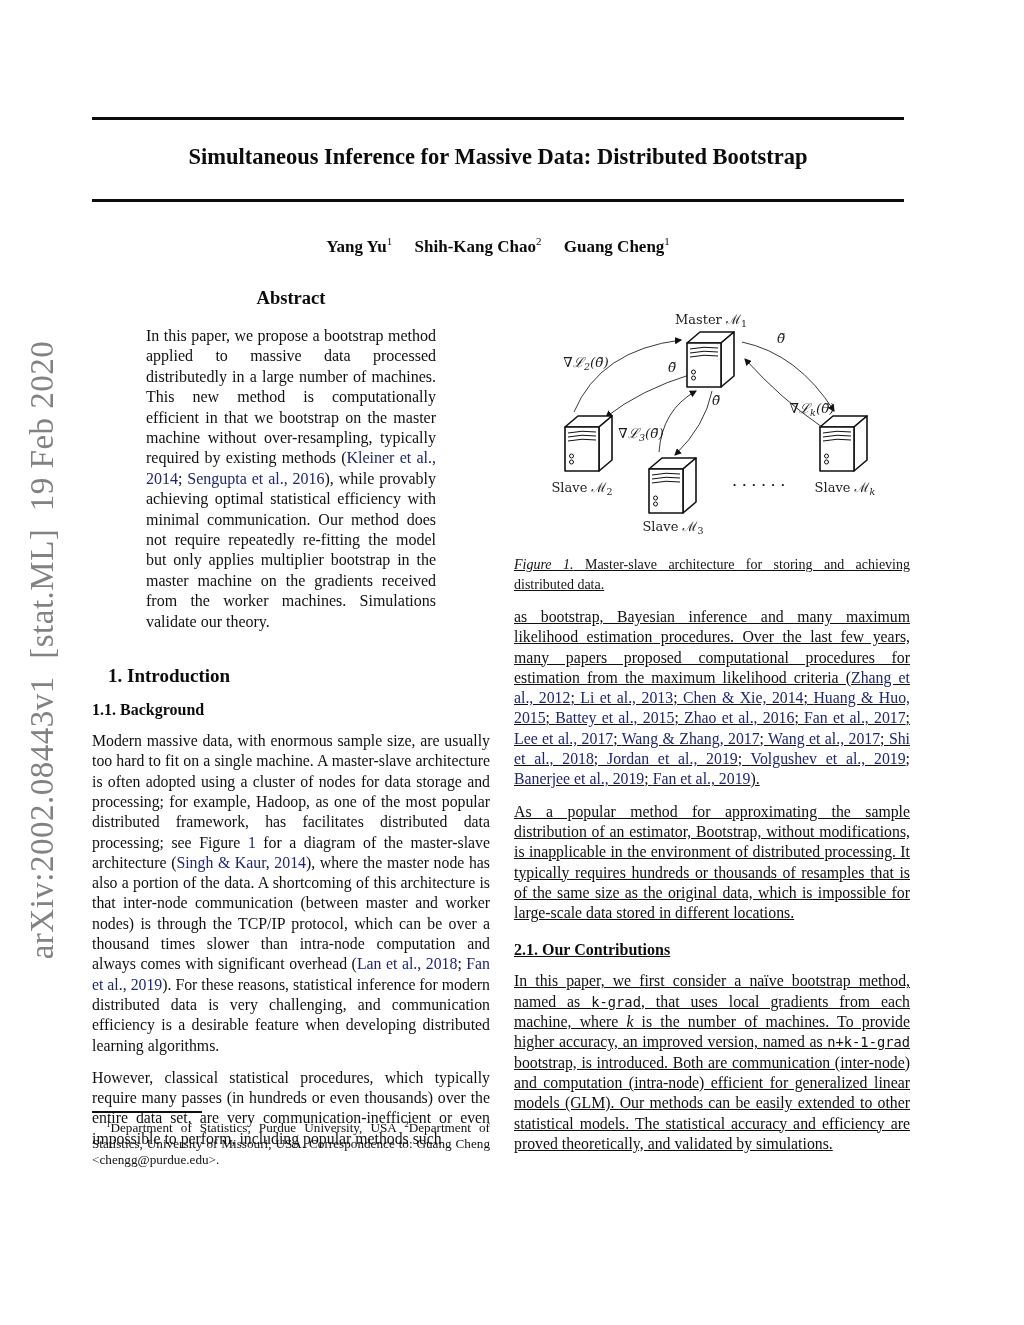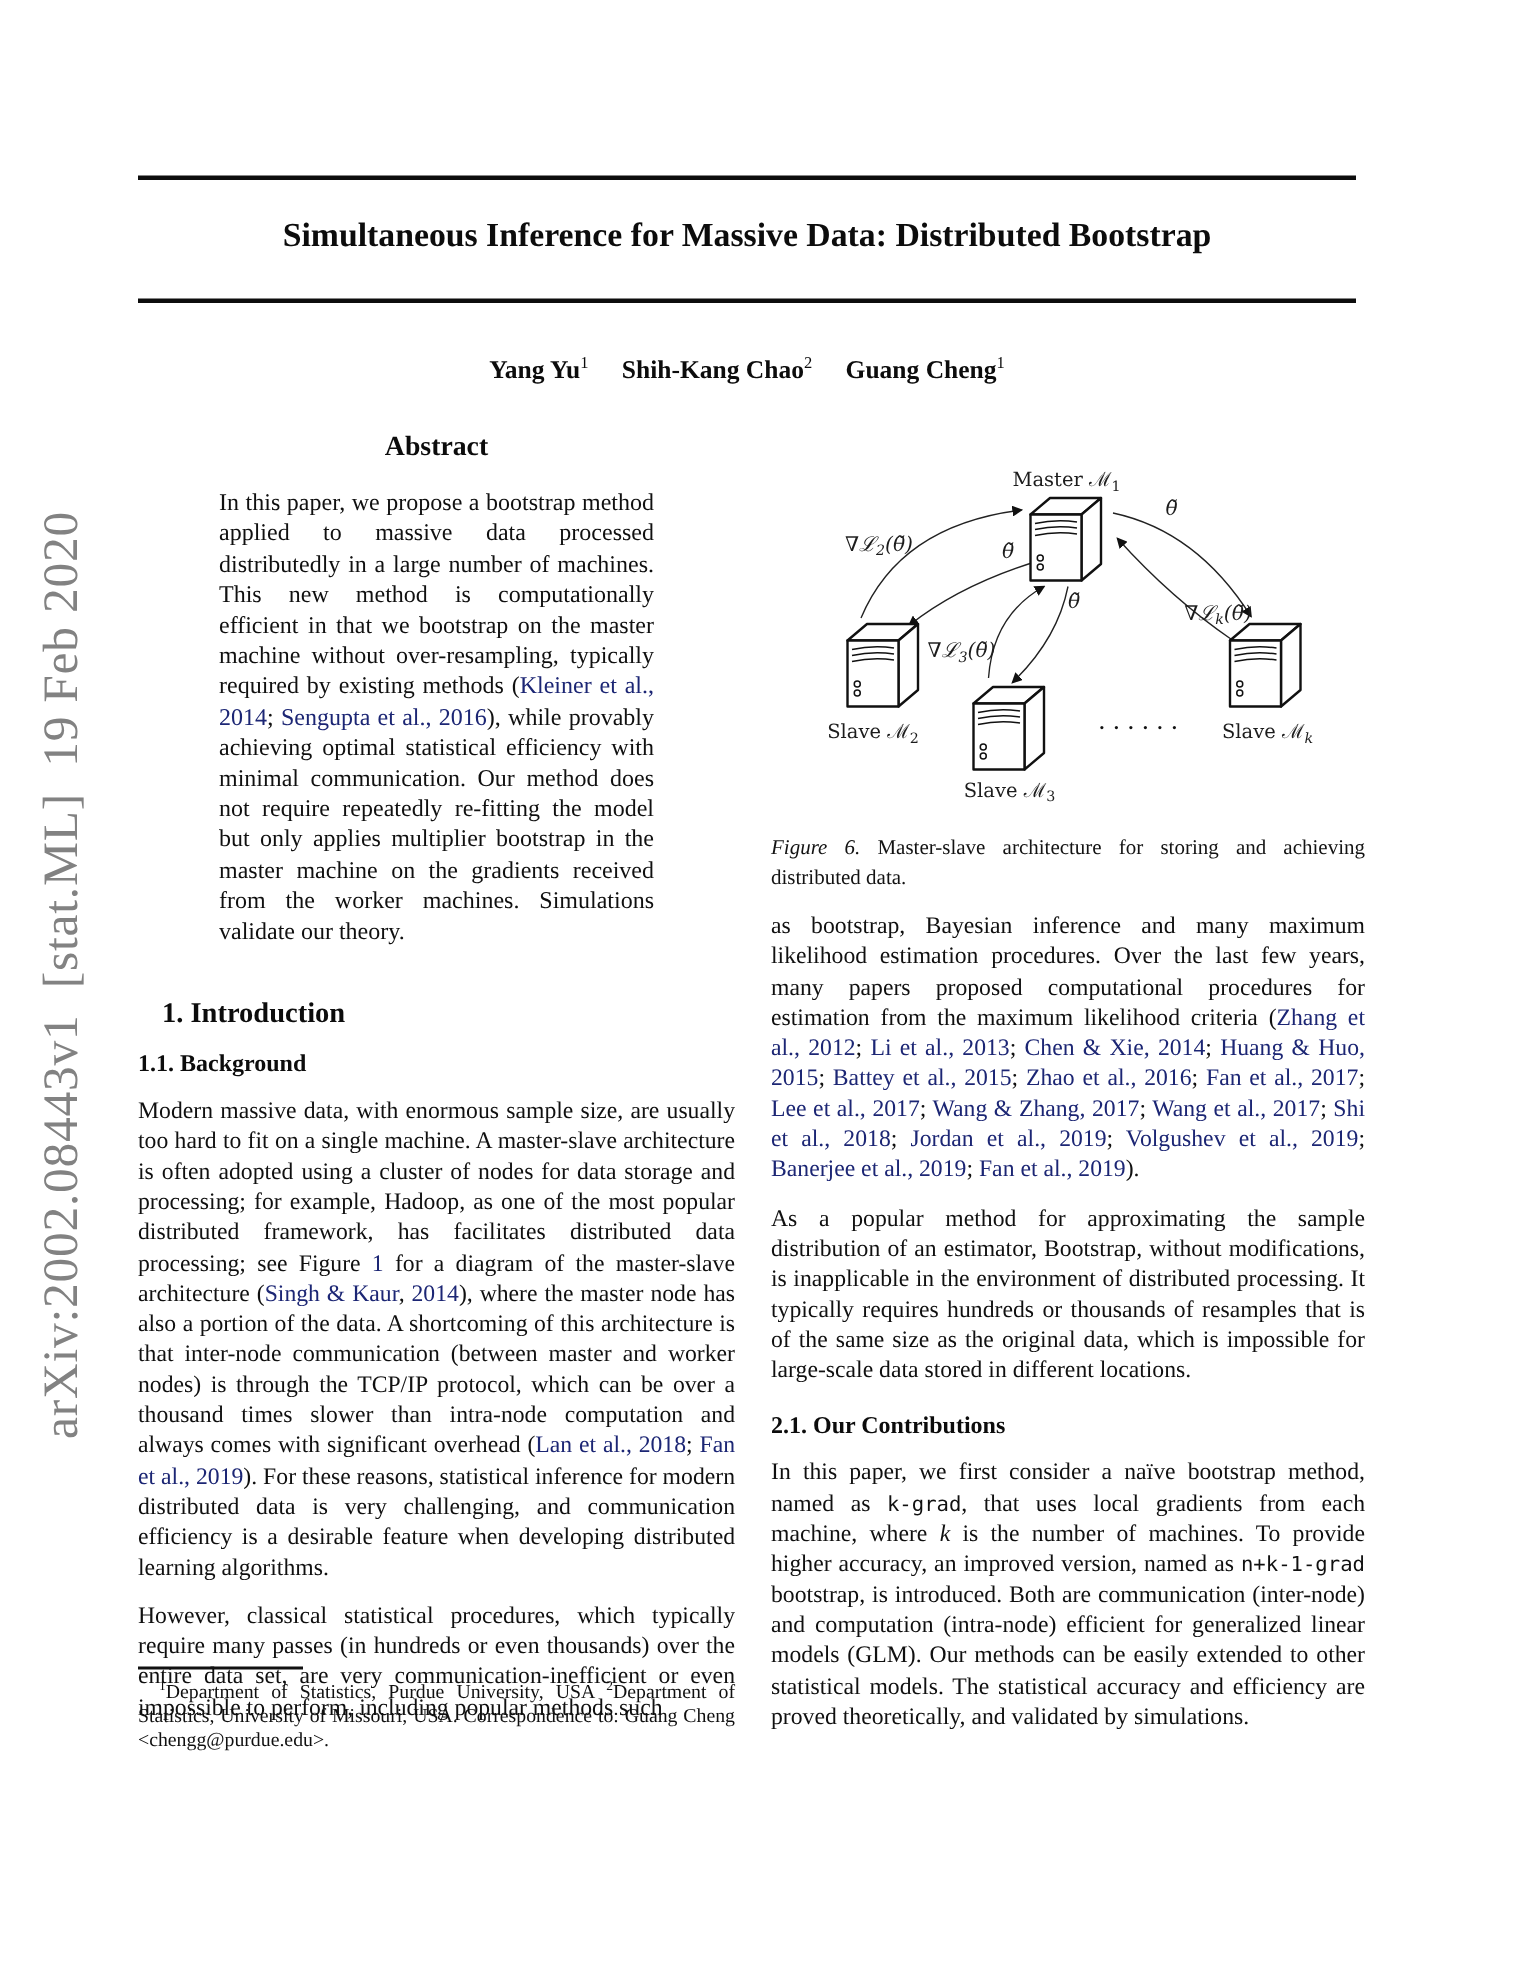--- a/index.html
+++ b/index.html
@@ -29,21 +29,21 @@
     font-size:22.5px;font-weight:bold;color:#0c0c0c;
   }
   .authors{
     position:absolute;left:92px;top:237px;width:812px;
     text-align:center;font-size:17px;font-weight:bold;color:#0c0c0c;
   }
   .authors .author{margin:0 9px;}
   .authors sup{font-weight:normal;font-size:11px;vertical-align:super;line-height:0;}
   .col{position:absolute;text-align:justify;}
   .col-left{left:92px;top:288px;width:398px;}
-  .col-right{left:514px;top:300px;width:396px;}
+  .col-right{left:514px;top:300px;width:396px;text-decoration:underline;}
   .abstract-heading{
     text-align:center;font-weight:bold;font-size:18.5px;margin:0 0 17px 0;color:#0c0c0c;
   }
   .abstract-body{
     margin:0 54px;font-size:16px;line-height:20.4px;
   }
   p.body{font-size:15.8px;line-height:20.3px;margin:12px 0 0 0;}
   h2.sec{font-size:19px;margin:33px 0 0 16px;color:#0c0c0c;text-align:left;}
   h3.subsec{font-size:16px;margin:14px 0 0 0;color:#0c0c0c;text-align:left;}
   h3.subsec-right{margin-top:18px;}
@@ -138,21 +138,21 @@
 
         <text class="fig-math" x="72" y="67" text-anchor="middle"><tspan>∇ℒ</tspan><tspan class="fig-sub" dy="3">2</tspan><tspan dy="-3">(θ̃)</tspan></text>
         <text class="fig-math" x="158" y="72" text-anchor="middle">θ̃</text>
         <text class="fig-math" x="127" y="138" text-anchor="middle"><tspan>∇ℒ</tspan><tspan class="fig-sub" dy="3">3</tspan><tspan dy="-3">(θ̃)</tspan></text>
         <text class="fig-math" x="202" y="105" text-anchor="middle">θ̃</text>
         <text class="fig-math" x="267" y="43" text-anchor="middle">θ̃</text>
         <text class="fig-math" x="298" y="113" text-anchor="middle"><tspan>∇ℒ</tspan><tspan class="fig-sub seg-it" dy="3">k</tspan><tspan dy="-3">(θ̃)</tspan></text>
 
         <text class="fig-dots" x="219" y="188">••••••</text>
       </svg>
-      <figcaption class="caption"><span class="seg-it">Figure 6.</span><span> Master-slave architecture for storing and achieving distributed data.</span></figcaption>
+      <figcaption class="caption"><span class="seg-it">Figure 1.</span><span> Master-slave architecture for storing and achieving distributed data.</span></figcaption>
     </figure>
 
     <p class="body p-right-first"><span>as bootstrap, Bayesian inference and many maximum likelihood estimation procedures. Over the last few years, many papers proposed computational procedures for estimation from the maximum likelihood criteria (</span><span class="seg-link">Zhang et al., 2012</span><span>; </span><span class="seg-link">Li et al., 2013</span><span>; </span><span class="seg-link">Chen &amp; Xie, 2014</span><span>; </span><span class="seg-link">Huang &amp; Huo, 2015</span><span>; </span><span class="seg-link">Battey et al., 2015</span><span>; </span><span class="seg-link">Zhao et al., 2016</span><span>; </span><span class="seg-link">Fan et al., 2017</span><span>; </span><span class="seg-link">Lee et al., 2017</span><span>; </span><span class="seg-link">Wang &amp; Zhang, 2017</span><span>; </span><span class="seg-link">Wang et al., 2017</span><span>; </span><span class="seg-link">Shi et al., 2018</span><span>; </span><span class="seg-link">Jordan et al., 2019</span><span>; </span><span class="seg-link">Volgushev et al., 2019</span><span>; </span><span class="seg-link">Banerjee et al., 2019</span><span>; </span><span class="seg-link">Fan et al., 2019</span><span>).</span></p>
     <p class="body"><span>As a popular method for approximating the sample distribution of an estimator, Bootstrap, without modifications, is inapplicable in the environment of distributed processing. It typically requires hundreds or thousands of resamples that is of the same size as the original data, which is impossible for large-scale data stored in different locations.</span></p>
     <h3 class="subsec subsec-right">2.1. Our Contributions</h3>
     <p class="body"><span>In this paper, we first consider a naïve bootstrap method, named as </span><span class="seg-mono">k-grad</span><span>, that uses local gradients from each machine, where </span><span class="seg-it">k</span><span> is the number of machines. To provide higher accuracy, an improved version, named as </span><span class="seg-mono">n+k-1-grad</span><span> bootstrap, is introduced. Both are communication (inter-node) and computation (intra-node) efficient for generalized linear models (GLM). Our methods can be easily extended to other statistical models. The statistical accuracy and efficiency are proved theoretically, and validated by simulations.</span></p>
   </div>
 
   <div class="footnote">
     <div class="footnote-rule"></div>

